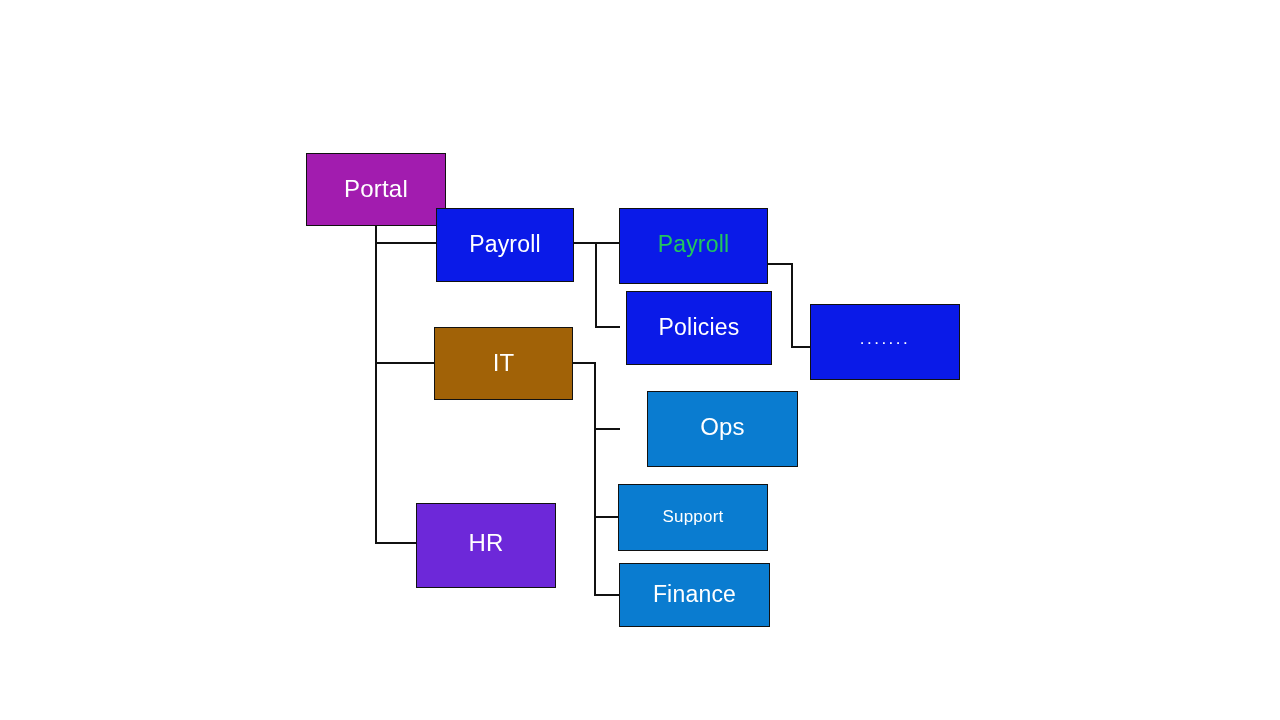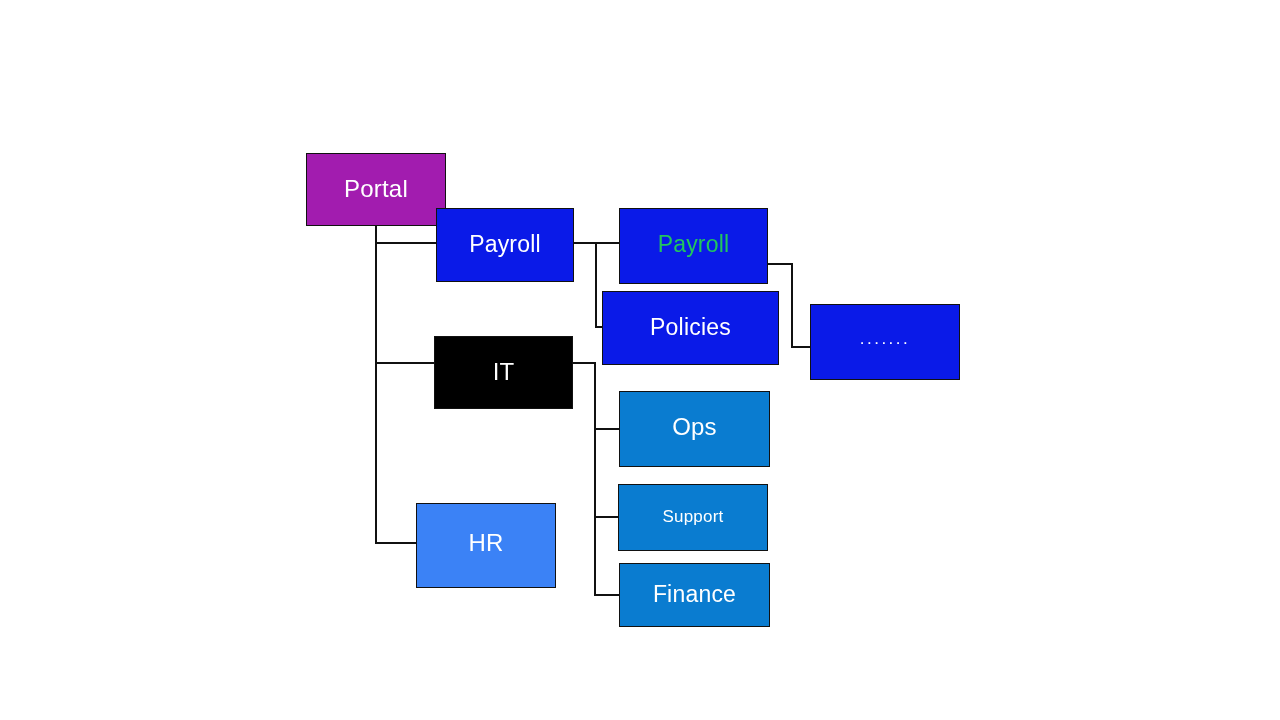--- a/index.html
+++ b/index.html
@@ -65,33 +65,33 @@
       <polyline points="595,429 595,517 618,517" fill="none" stroke="#111111" stroke-width="1.4" stroke-linecap="square" stroke-linejoin="miter" shape-rendering="crispEdges"></polyline>
       <polyline points="595,517 595,595 619,595" fill="none" stroke="#111111" stroke-width="1.4" stroke-linecap="square" stroke-linejoin="miter" shape-rendering="crispEdges"></polyline>
     </svg>
   <div id="node-layer">
       <div class="node" style="left: 306px; top: 124px; width: 140px; height: 73px; background: #a21caf; border-color: rgb(17, 17, 17); margin-top: 29px;">
         <span class="node-label" style="font-size: 24px; color: rgb(255, 255, 255); transform: translate(0px, -1px);">Portal</span>
       </div>
       <div class="node" style="left: 436px; top: 208px; width: 138px; height: 74px; background: rgb(10, 26, 232); border-color: rgb(17, 17, 17);">
         <span class="node-label" style="font-size: 23px; color: rgb(255, 255, 255); transform: translate(0px, -1px);">Payroll</span>
       </div>
-      <div class="node" style="left: 434px; top: 327px; width: 139px; height: 73px; background: #000000; border-color: rgb(17, 17, 17); margin-top: 9px;">
+      <div class="node" style="left: 434px; top: 327px; width: 139px; height: 73px; background: #a16207; border-color: rgb(17, 17, 17);">
         <span class="node-label" style="font-size: 24px; color: rgb(255, 255, 255); transform: translate(0px, -1px);">IT</span>
       </div>
-      <div class="node" style="left: 416px; top: 503px; width: 140px; height: 85px; background: #3b82f6; border-color: rgb(17, 17, 17);">
+      <div class="node" style="left: 416px; top: 503px; width: 140px; height: 85px; background: #6d28d9; border-color: rgb(17, 17, 17);">
         <span class="node-label" style="font-size: 24px; color: rgb(255, 255, 255); transform: translate(0px, -3px);">HR</span>
       </div>
       <div class="node" style="left: 619px; top: 208px; width: 149px; height: 76px; background: rgb(10, 26, 232); border-color: rgb(17, 17, 17);">
         <span class="node-label" style="font-size: 23px; color: #22c55e; transform: translate(0px, -2px);">Payroll</span>
       </div>
-      <div class="node" style="left: 602px; top: 291px; width: 177px; height: 74px; background: rgb(10, 26, 232); border-color: rgb(17, 17, 17);">
+      <div class="node" style="left: 626px; top: 291px; width: 146px; height: 74px; background: rgb(10, 26, 232); border-color: rgb(17, 17, 17);">
         <span class="node-label" style="font-size: 23px; color: rgb(255, 255, 255); transform: translate(0px, -1px);">Policies</span>
       </div>
-      <div class="node" style="left: 619px; top: 391px; width: 151px; height: 76px; background: rgb(10, 124, 208); border-color: rgb(17, 17, 17);">
+      <div class="node" style="left: 647px; top: 391px; width: 151px; height: 76px; background: rgb(10, 124, 208); border-color: rgb(17, 17, 17);">
         <span class="node-label" style="font-size: 24px; color: rgb(255, 255, 255); transform: translate(0px, -2px);">Ops</span>
       </div>
       <div class="node" style="left: 618px; top: 484px; width: 150px; height: 67px; background: rgb(10, 124, 208); border-color: rgb(17, 17, 17);">
         <span class="node-label" style="font-size: 17px; color: rgb(255, 255, 255); transform: translate(0px, -1px);">Support</span>
       </div>
       <div class="node" style="left: 619px; top: 563px; width: 151px; height: 64px; background: rgb(10, 124, 208); border-color: rgb(17, 17, 17);">
         <span class="node-label" style="font-size: 23px; color: rgb(255, 255, 255); transform: translate(0px, -1px);">Finance</span>
       </div>
       <div class="node" style="left: 810px; top: 304px; width: 150px; height: 76px; background: rgb(10, 26, 232); border-color: rgb(17, 17, 17);">
         <span class="node-label dots" style="font-size: 17px; color: rgb(255, 255, 255); transform: translate(0px, -4px);">.......</span>

